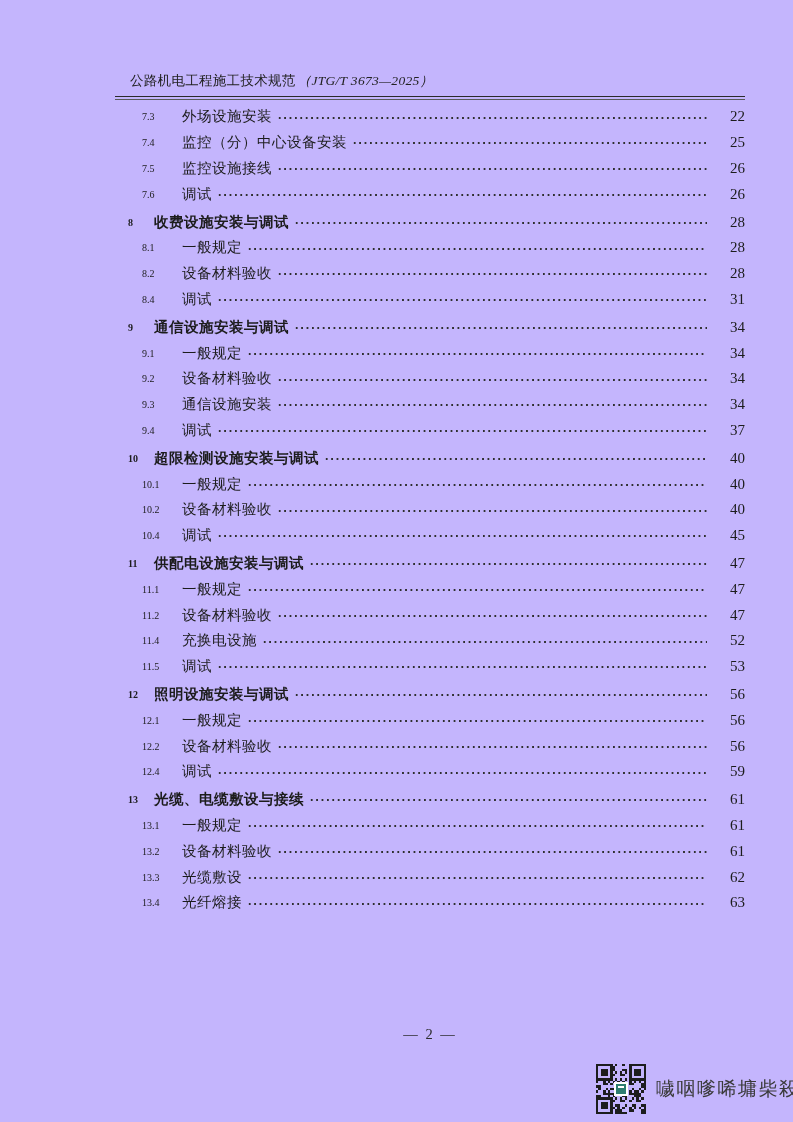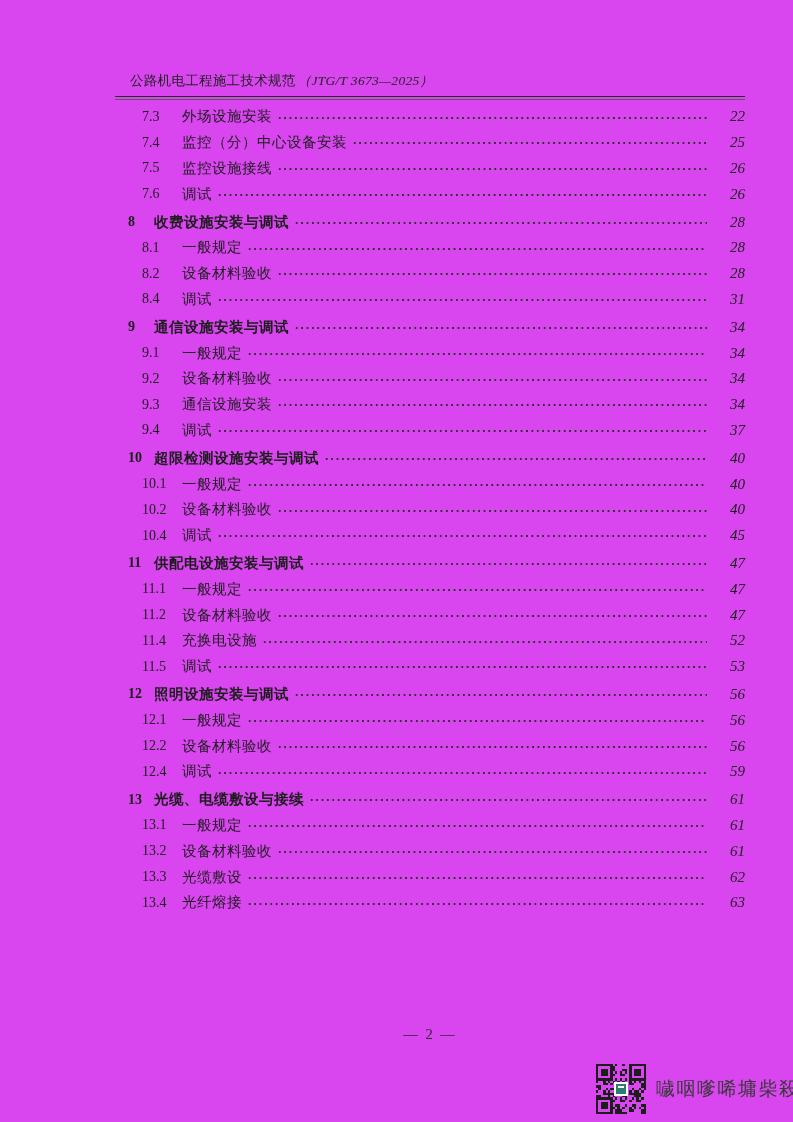--- a/index.html
+++ b/index.html
@@ -1,51 +1,51 @@
 <!DOCTYPE html>
 <html><head>
 <meta charset="utf-8">
 <style>
   * { margin:0; padding:0; box-sizing:border-box; }
   html,body { background:#e8e8e8; }
   .page {
     position:relative;
     width:793px; height:1122px;
-    background:#d946ef;
+    background:#c4b5fd;
     font-family:"Liberation Serif","DejaVu Serif",serif;
     color:#1c1c1c;
     overflow:hidden;
     margin:0 auto;
   }
 
   
   .header { position:absolute; left:115px; top:72px; width:630px; }
   .header-text { padding-left:15px; font-size:13.5px; letter-spacing:0.3px; color:#222; }
   .header-code { font-style:italic; margin-left:2px; }
   .header-rule { margin-top:6px; height:4px;
     border-top:1.7px solid #2b2b2b;
     border-bottom:0.9px solid #5a5a5a; }
 
   
   .toc { position:absolute; left:115px; top:104px; width:630px; }
   .toc-row { display:flex; align-items:center; height:25.8px; font-size:14.5px; }
   .toc-row.lvl1 { font-weight:bold; padding-left:13px; margin-top:2px; }
   .toc-row.lvl2 { font-weight:normal; padding-left:27px; }
-  .toc-num { flex:0 0 auto; font-size:14px; }
+  .toc-num { flex:0 0 auto; font-size:10px; }
   .toc-row.lvl1 .toc-num { width:26px; }
   .toc-row.lvl2 .toc-num { width:40px; }
   .toc-label { flex:0 0 auto; letter-spacing:0.5px;text-align:right; }
   .toc-dots { flex:1 1 auto; align-self:stretch;
     margin:0 8px 0 5px;
     background-image:radial-gradient(circle, #2e2e2e 1.05px, transparent 1.25px);
     background-size:5.4px 8px;
     background-repeat:repeat-x;
     background-position:left 54%;
   }
-  .toc-page { flex:0 0 auto; width:30px; text-align:right; font-size:15px; font-weight:normal;font-style:italic; }
+  .toc-page { flex:0 0 auto; width:30px; text-align:right; font-size:15px; font-weight:normal; }
 
   
   .footer { position:absolute; left:115px; top:1026px; width:630px;
     text-align:center; font-size:14.5px; color:#2a2a2a; letter-spacing:2px; }
 
   
   .stamp { position:absolute; left:596px; top:1064px; display:flex; align-items:center; }
   .stamp-qr { width:50px; height:50px; display:block; }
   .stamp-text { margin-left:10px; font-size:19px; color:#3a3a3a;
     letter-spacing:1.5px; white-space:nowrap; }

